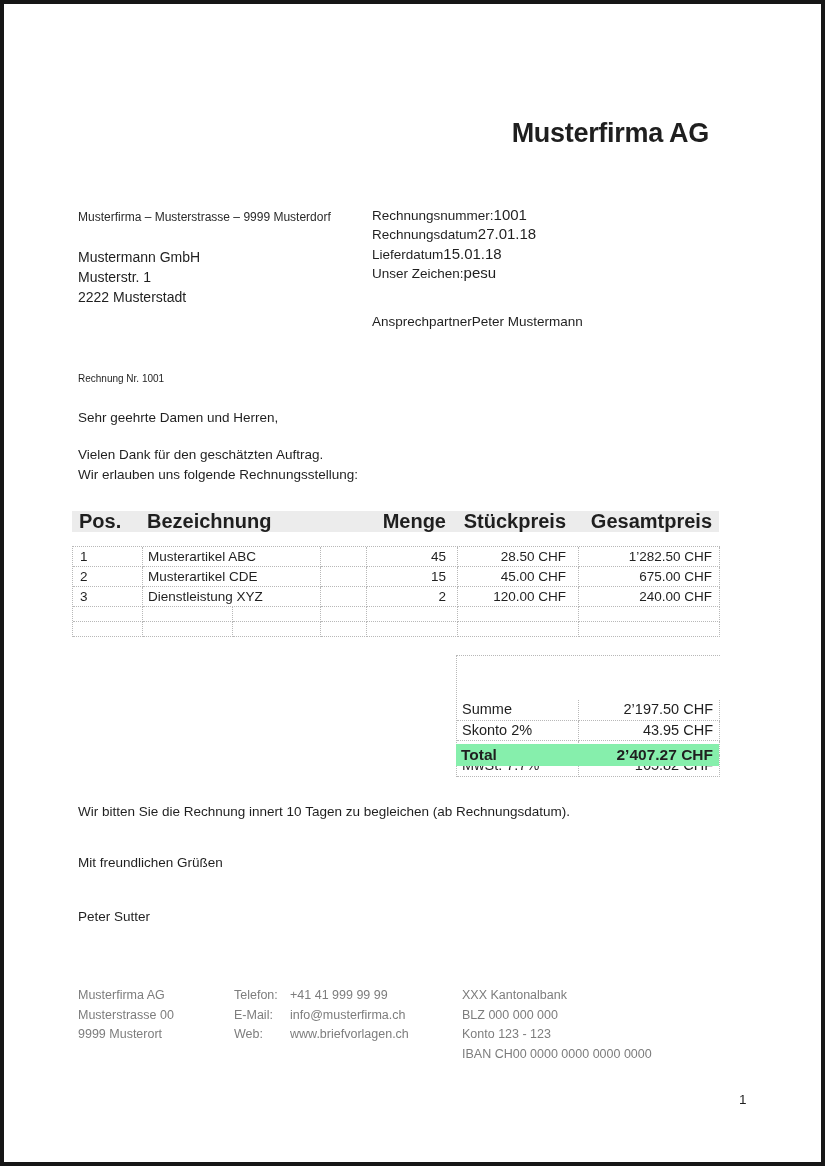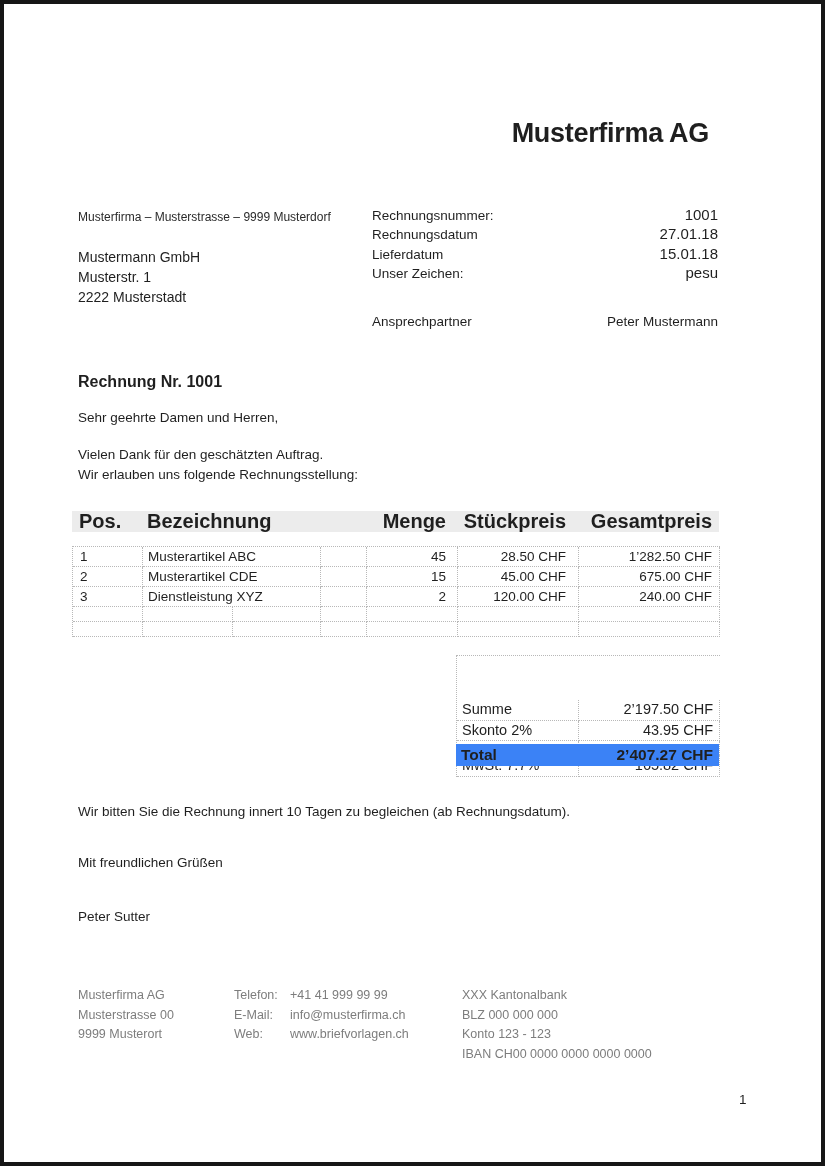--- a/index.html
+++ b/index.html
@@ -15,27 +15,27 @@
   }
   .abs{position:absolute;}
 
   
   .title{top:114px;left:0;right:112px;text-align:right;font-size:27px;font-weight:bold;letter-spacing:-0.3px;}
 
   
   .sender{top:206px;left:74px;font-size:12px;color:#2a2a2a;}
   .recipient{top:243px;left:74px;font-size:14px;line-height:20px;}
   .meta{top:202px;left:368px;width:346px;}
-  .meta-row{display:flex;justify-content:space-between;align-items:baseline;height:19.3px;}
+  .meta-row{display:flex;justify-content:flex-start;align-items:baseline;height:19.3px;}
   .meta-label{font-size:13.5px;}
   .meta-value{font-size:15px;text-align:right;}
   .meta-contact{margin-top:31px;}
 
   
-  .subject{top:369px;left:74px;font-size:16px;font-weight:bold;}
+  .subject{top:369px;left:74px;font-size:10px;font-weight:normal;}
   .salutation{top:406px;left:74px;font-size:13.5px;}
   .intro{top:441px;left:74px;font-size:13.5px;line-height:20px;}
 
   
   .thead{
     top:507px;left:68px;width:647px;height:21px;
     background:#ececec;display:flex;font-weight:bold;font-size:20px;line-height:21px;
   }
   .itbl{top:542px;left:68px;width:647px;border-top:1px dotted #b8b8b8;border-left:1px dotted #b8b8b8;font-size:13.5px;}
   .r{display:flex;}
@@ -55,21 +55,21 @@
   .ttbl{top:651px;left:452px;width:263px;border-top:1px dotted #b8b8b8;border-left:1px dotted #b8b8b8;font-size:14.5px;}
   .ttbl .c{line-height:19px;}
   .t-label{width:122px;padding-left:5px;box-sizing:border-box;}
   .t-value{width:141px;text-align:right;padding-right:6px;box-sizing:border-box;}
   .h21 .c{height:21px;margin-top:44px;}
   .h20 .c{height:20px;}
   .h14 .c{height:14px;}
   .h22 .c{height:22px;line-height:20px;}
   .grandtotal{
     top:740px;left:452px;width:263px;height:22px;
-    background:#3b82f6;display:flex;font-weight:bold;font-size:15.5px;line-height:22px;
+    background:#86efac;display:flex;font-weight:bold;font-size:15.5px;line-height:22px;
   }
   .gt-label{width:122px;padding-left:5px;box-sizing:border-box;}
   .gt-value{width:141px;text-align:right;padding-right:6px;box-sizing:border-box;}
 
   
   .note{top:800px;left:74px;font-size:13.5px;}
   .closing{top:851px;left:74px;font-size:13.5px;}
   .signature{top:905px;left:74px;font-size:13.5px;}
 
   

